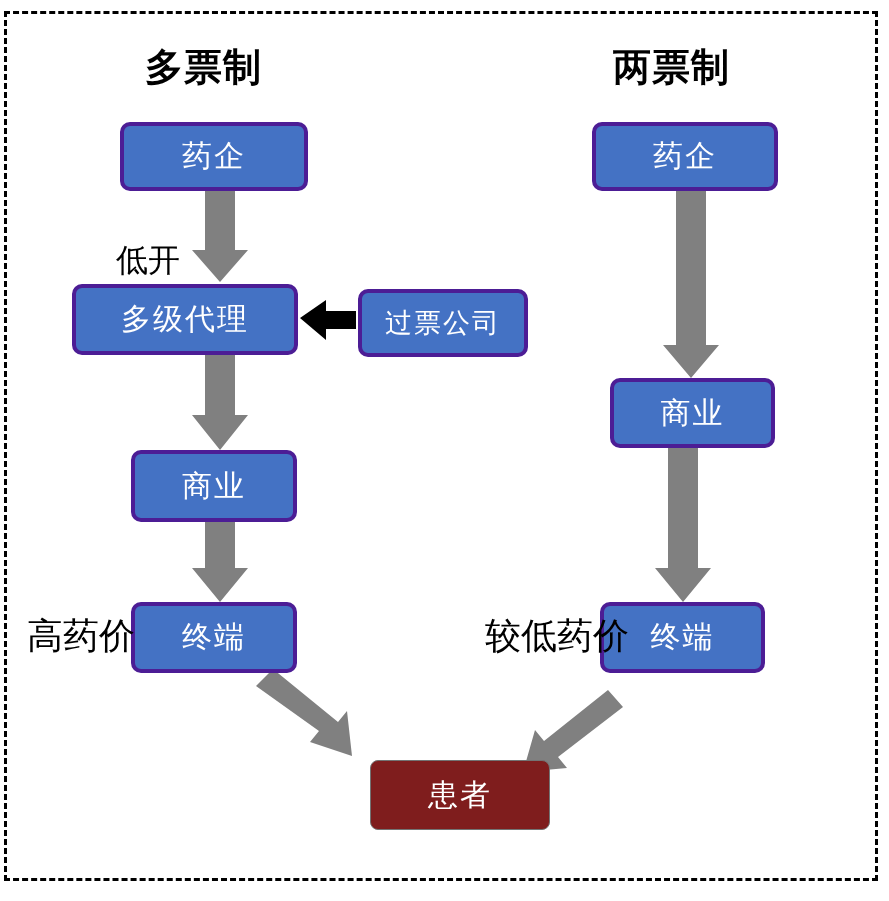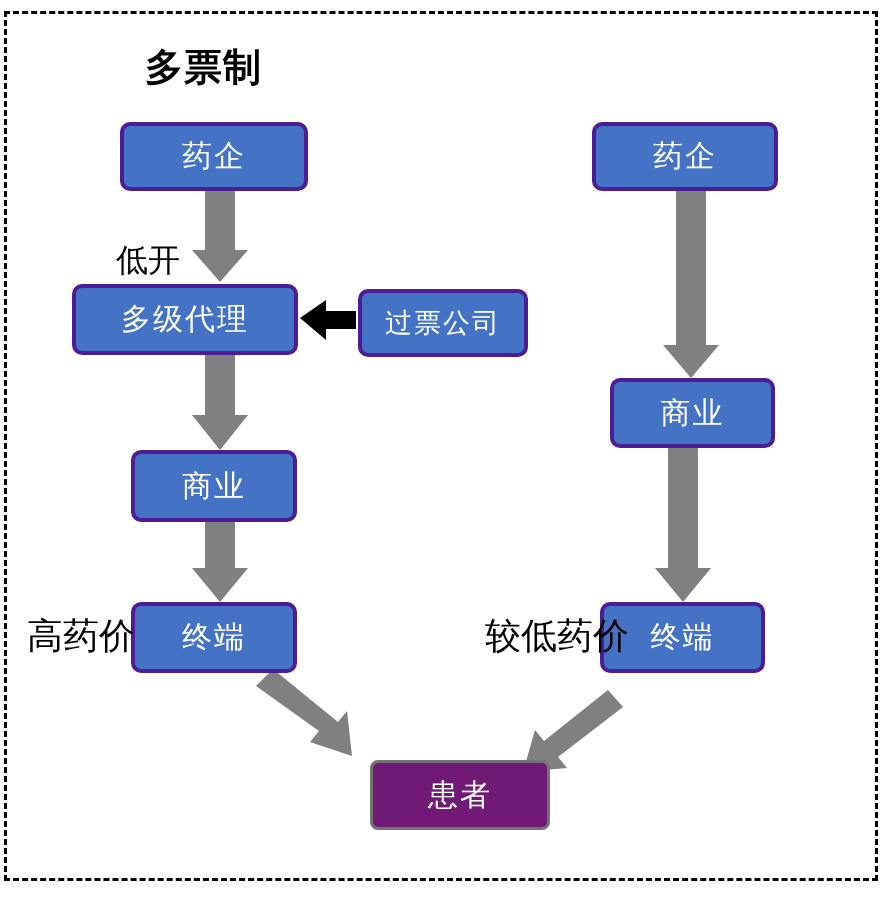--- a/index.html
+++ b/index.html
@@ -47,22 +47,22 @@
     font-size: 30px;
     font-weight: normal;
     letter-spacing: 2px;
     white-space: nowrap;
   }
   .node.blue {
     background: #4472C4;
     border: 4px solid #4c1d95;
   }
   .node.red {
-    background: #701a75;
-    border: 3px solid #737373;
+    background: #7f1d1d;
+    border: 1px solid #737373;
     border-radius: 8px;
   }
   .side-label {
     position: absolute;
     font-size: 36px;
     line-height: 40px;
     color: #000000;
     white-space: nowrap;
     font-weight: normal;
   }
@@ -73,20 +73,21 @@
 </style>
 </head>
 <body>
 
 <div id="canvas">
 
   <div class="dashed-frame"></div>
 
   <div class="col-title" style="left:145px; top:45px;">多票制</div>
 
+  <div class="col-title" style="left:613px; top:45px;">两票制</div>
 
   <svg class="arrow-svg" style="left:0; top:0;" width="889" height="901">
 
     <g>
       <polygon points="205,190 235,190 235,250 248,250 220,282 192,250 205,250" fill="#808080"></polygon>
     </g>
 
     <g>
       <polygon points="205,354 235,354 235,415 248,415 220,450 192,415 205,415" fill="#808080"></polygon>
     </g>

